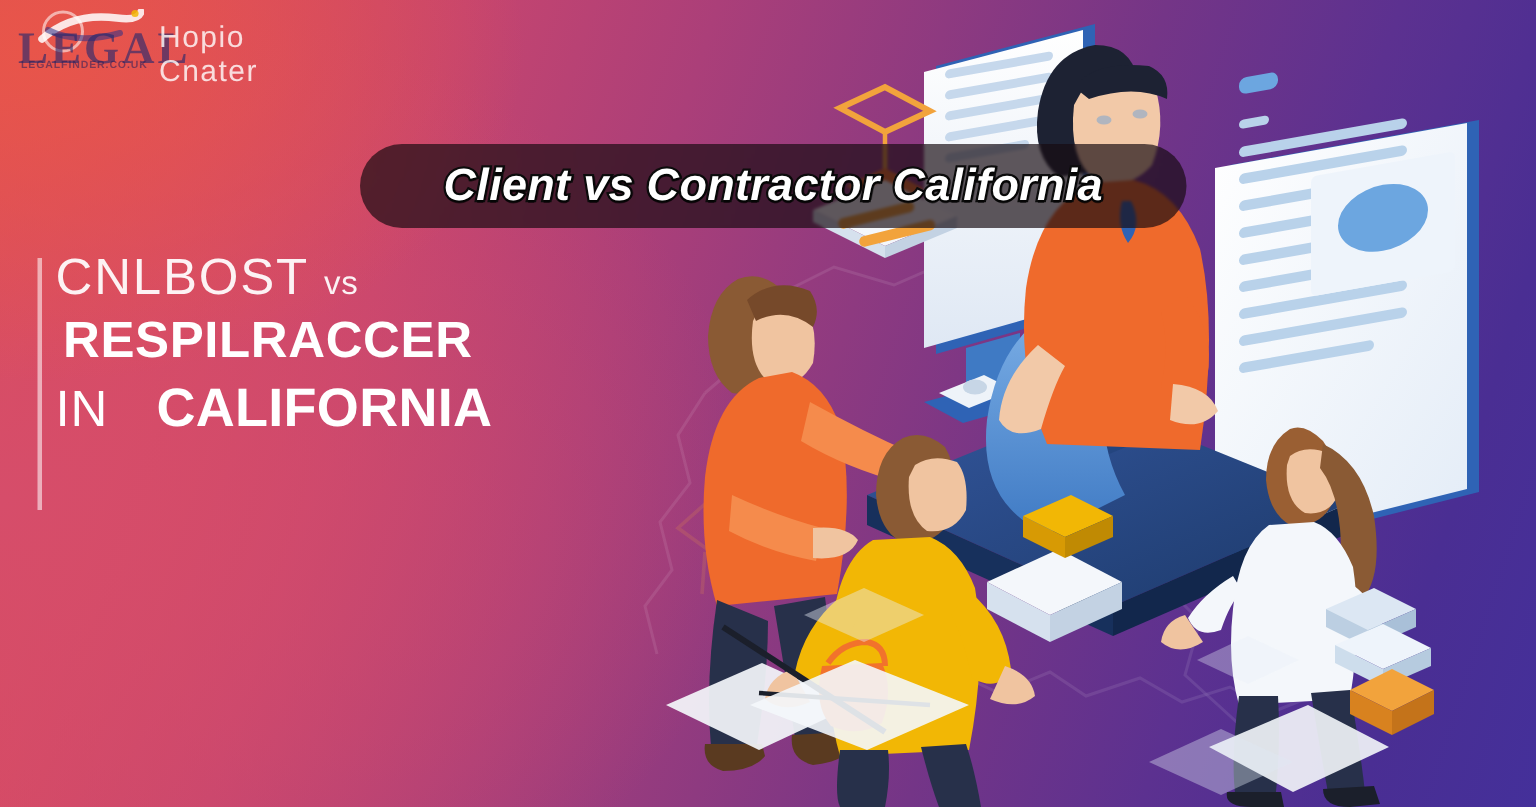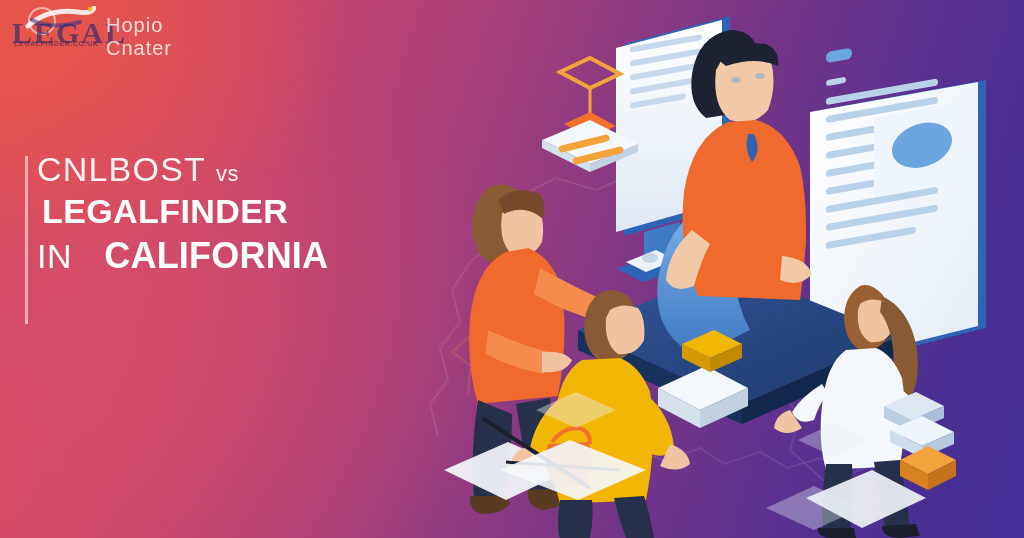--- a/index.html
+++ b/index.html
@@ -29,21 +29,21 @@
   }
 
   
   .map-outline { position:absolute; inset:0; opacity:.30; }
 
   
   .illo { position:absolute; left:430px; top:0px; width:594px; height:538px; }
 
   
   .copy {
-    position:absolute; left:25px; top:152px; width:430px;
+    position:absolute; left:25px; top:168px; width:430px;
   }
   .copy .rule {
     position:absolute; left:0; top:4px; width:3px; height:168px;
     background:rgba(255,255,255,.55);
   }
   .line { white-space:nowrap; color:#fff; line-height:1.02; }
   .line-1 {
     padding-left:12px;
     font-size:34px; font-weight:300; letter-spacing:1.2px;
     color:rgba(255,255,255,.93);
@@ -308,29 +308,32 @@
   </svg>
 
   <div class="copy">
     <div class="rule"></div>
 
     <div class="line line-1">
       <span>CNLBOST</span>
       <span class="small">vs</span>
     </div>
 
-    <div class="line line-2">LEGALFINDER</div>
+    <div class="line line-2">RESPILRACCER</div>
 
 
     <div class="line line-4">
       <span>IN</span>
       <span class="strong">CALIFORNIA</span>
     </div>
   </div>
 
+  <div class="title-pill">
+    <span class="title-text">Client vs Contractor California</span>
+  </div>
 
   <div class="logo">
     <svg class="logo-mark" viewBox="0 0 74 30">
       <circle cx="20" cy="15" r="13" fill="none" stroke="#ffffff" stroke-opacity=".55" stroke-width="2"></circle>
       <path d="M6 20 Q26 2 56 6 Q70 8 72 2" fill="none" stroke="#ffffff" stroke-opacity=".85" stroke-width="5" stroke-linecap="round"></path>
       <path d="M10 14 Q30 24 58 16" fill="none" stroke="#2b2f86" stroke-opacity=".55" stroke-width="4" stroke-linecap="round"></path>
       <circle cx="68" cy="3" r="2.4" fill="#f2b705" fill-opacity=".85"></circle>
     </svg>
     <div class="logo-word">LEGAL</div>
     <div class="logo-sub">LEGALFINDER.CO.UK</div>

